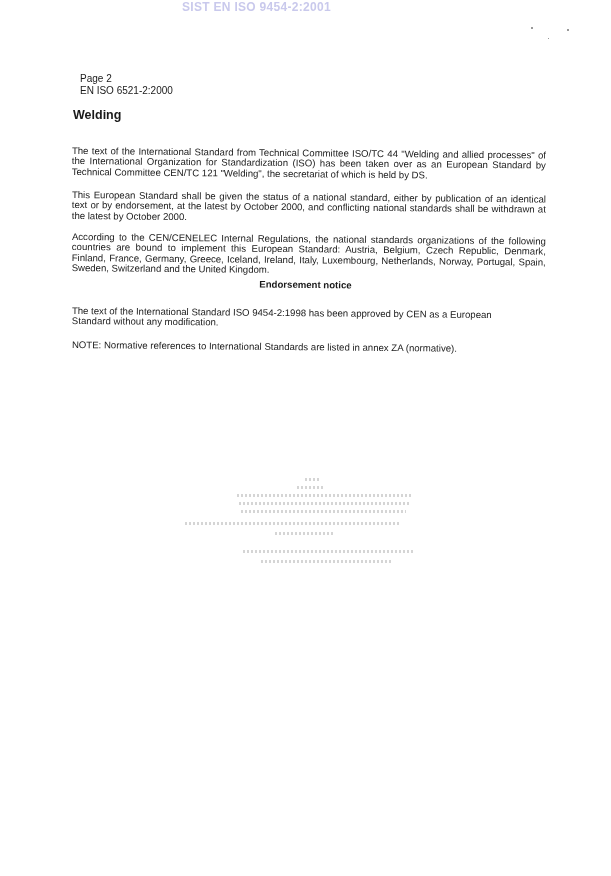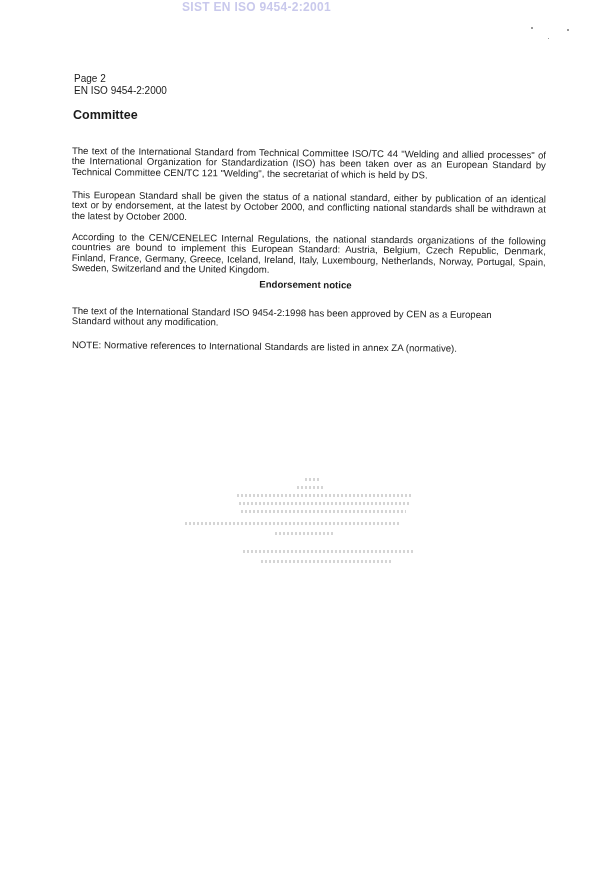--- a/index.html
+++ b/index.html
@@ -6,21 +6,21 @@
     body {
       width: 611px; height: 876px; background: #ffffff; position: relative; overflow: hidden;
       font-family: "Liberation Sans", sans-serif; color: #1a1a1a;
     }
     .watermark {
       position: absolute; top: 0; left: 0; width: 513px; text-align: center;
       font-size: 12px; font-weight: bold; color: #c9c9ec; letter-spacing: 0.3px; line-height: 14px;
     }
     .speck { position: absolute; width: 2px; height: 2px; background: #777; border-radius: 1px; }
     .page-header {
-      position: absolute; left: 74px; top: 73px; font-size: 10px; line-height: 12px;
+      position: absolute; left: 80px; top: 73px; font-size: 10px; line-height: 12px;
     }
     .title {
       position: absolute; left: 73px; top: 108px; font-size: 12.5px; font-weight: bold;
     }
     .para {
       position: absolute; left: 72px; width: 474px; font-size: 9.6px; line-height: 10.4px;
       text-align: justify; transform: rotate(0.55deg); transform-origin: left top;
     }
     .p1 { top: 136px; }
     .p2 { top: 180px; }
@@ -43,24 +43,24 @@
 <body>
 
 <div class="watermark">SIST EN ISO 9454-2:2001</div>
 
 <span class="speck" style="left:531px;top:27px;"></span>
 <span class="speck" style="left:567px;top:29px;"></span>
 <span class="speck" style="left:548px;top:38px;width:1px;height:1px;"></span>
 
 <div class="page-header">
   <div>Page 2</div>
-  <div>EN ISO 9454-2:2000</div>
+  <div>EN ISO 6521-2:2000</div>
 </div>
 
-<div class="title">Committee</div>
+<div class="title">Welding</div>
 
 <p class="para p1">The text of the International Standard from Technical Committee ISO/TC 44 "Welding and allied processes" of the International Organization for Standardization (ISO) has been taken over as an European Standard by Technical Committee CEN/TC 121 "Welding", the secretariat of which is held by DS.</p>
 <p class="para p2">This European Standard shall be given the status of a national standard, either by publication of an identical text or by endorsement, at the latest by October 2000, and conflicting national standards shall be withdrawn at the latest by October 2000.</p>
 <p class="para p3">According to the CEN/CENELEC Internal Regulations, the national standards organizations of the following countries are bound to implement this European Standard: Austria, Belgium, Czech Republic, Denmark, Finland, France, Germany, Greece, Iceland, Ireland, Italy, Luxembourg, Netherlands, Norway, Portugal, Spain, Sweden, Switzerland and the United Kingdom.</p>
 
 <div class="subheading">Endorsement notice</div>
 <p class="para p4">The text of the International Standard ISO 9454-2:1998 has been approved by CEN as a European Standard without any modification.</p>
 <p class="para p5">NOTE: Normative references to International Standards are listed in annex ZA (normative).</p>
 
 <div class="stamp">

